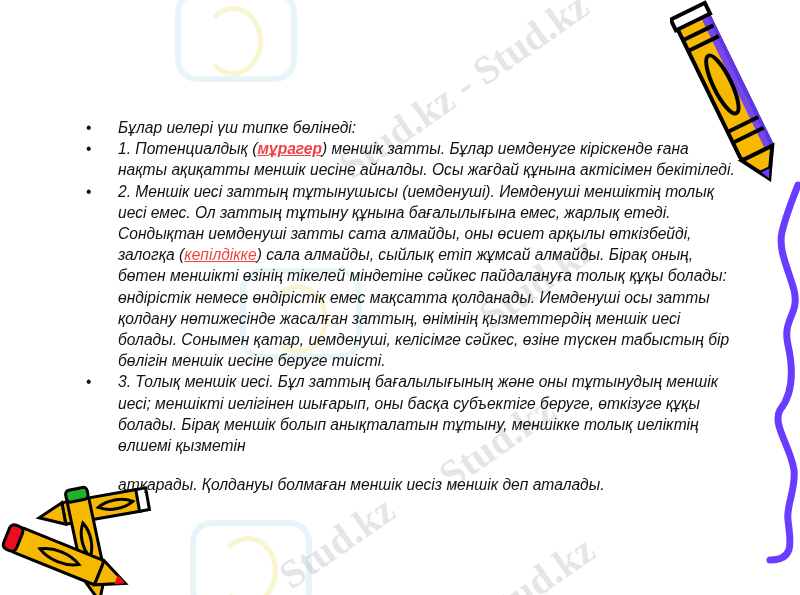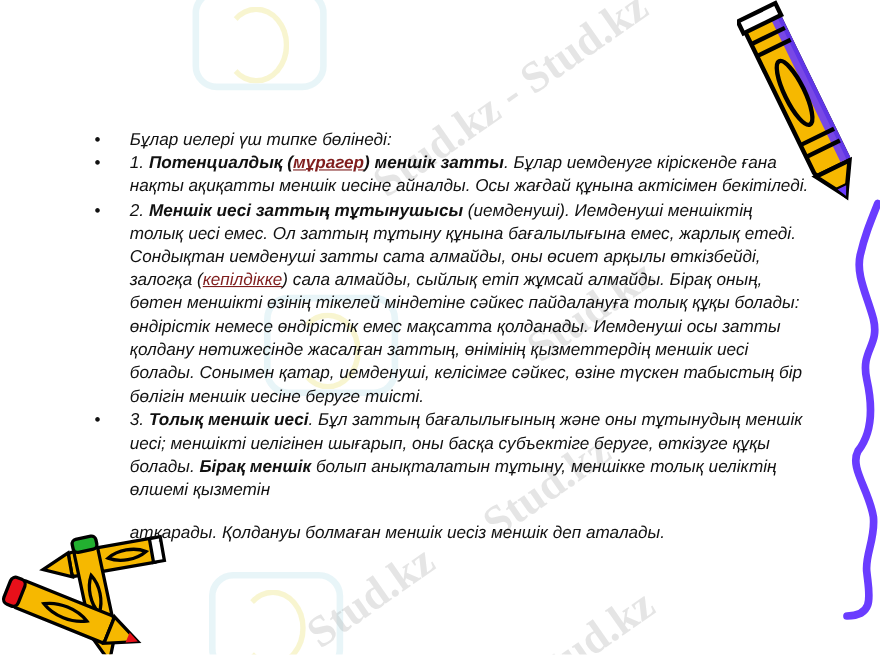--- a/index.html
+++ b/index.html
@@ -80,23 +80,23 @@
   .body-list li {
     position: relative;
     padding-left: 32px;
   }
   .bullet {
     position: absolute;
     left: 0;
     top: 0;
     font-style: normal;
   }
-  .b { font-weight: bold; }
+  .b { font-weight: normal; }
   .link {
-    color: #7f1d1d;
+    color: #ef4444;
     text-decoration: underline;
     font-weight: bold;
   }
   .link.normal { font-weight: normal; margin-top: 36px; }
   .gap-line { display: block; height: 18px; }
   .pencil-right {
     position: absolute;
     left: 670px;
     top: 0px;
     width: 130px;

